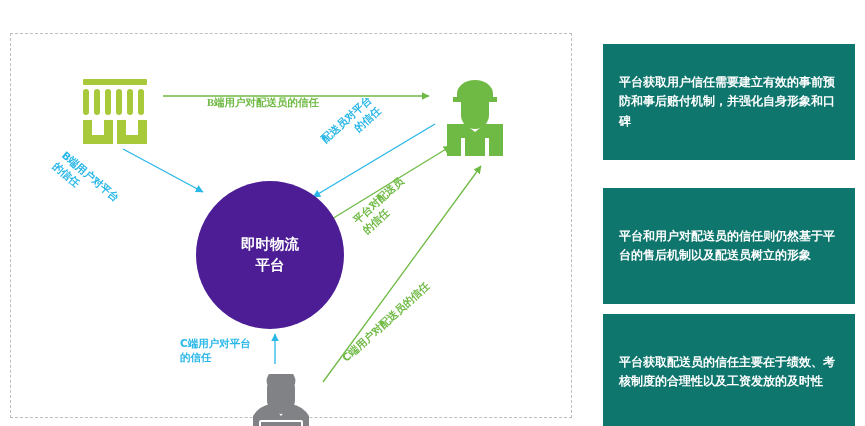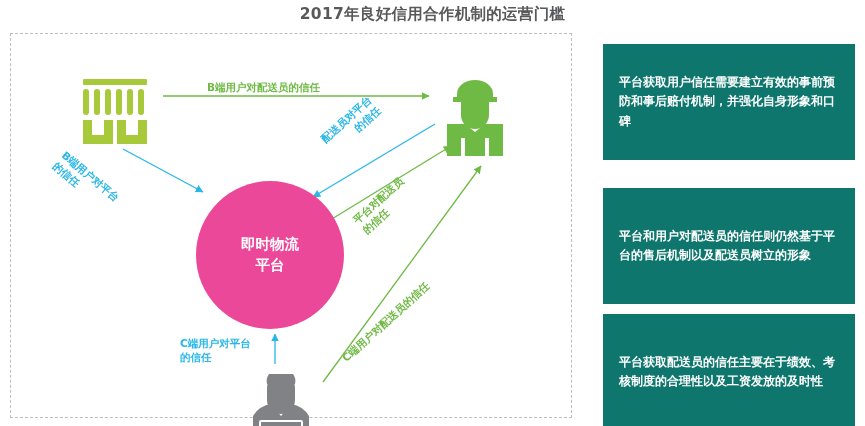--- a/index.html
+++ b/index.html
@@ -27,21 +27,21 @@
     background: #ffffff;
   }
 
   
   .arrows { position: absolute; left: 0; top: 0; width: 562px; height: 385px; }
 
   
   .hub {
     position: absolute; left: 185px; top: 147px;
     width: 148px; height: 148px; border-radius: 50%;
-    background: #ec4899;
+    background: #4c1d95;
     display: flex; align-items: center; justify-content: center;
     text-align: center;
   }
   .hub-label {
     color: #ffffff; font-size: 14.5px; font-weight: bold;
     line-height: 1.45; white-space: pre-line;
   }
 
   
   .icon-shop   { position: absolute; left: 66px;  top: 41px;  width: 76px; height: 70px; }
@@ -50,21 +50,21 @@
 
   
   .edge-label {
     position: absolute;
     font-size: 10.5px; font-weight: bold; line-height: 1.35;
     white-space: pre-line;
   }
   .lbl-green { color: #6fba44; }
   .lbl-blue  { color: #29b7e8; }
 
-  .lbl-b2rider { left: 196px; top: 46px; }
+  .lbl-b2rider { left: 196px; top: 62px; font-family: Liberation Serif, serif; }
   .lbl-b2plat  { left: 57px;  top: 114px; transform: rotate(40deg); transform-origin: left top; }
   .lbl-rider2plat { left: 307px; top: 101px; transform: rotate(-42deg); transform-origin: left top; text-align: right; }
   .lbl-plat2rider { left: 339px; top: 182px; transform: rotate(-42deg); transform-origin: left top; }
   .lbl-c2plat  { left: 169px; top: 302px; }
   .lbl-c2rider { left: 328px; top: 320px; transform: rotate(-42deg); transform-origin: left top; }
 
   
   .panels { position: absolute; left: 603px; top: 44px; width: 252px; }
   .panel {
     background: #0f766e;
@@ -76,21 +76,20 @@
   }
   .panel-1 { height: 116px; margin-bottom: 10px; }
   .panel-2 { height: 116px; margin-bottom: 10px; margin-top: 28px; }
   .panel-3 { height: 116px; justify-content: flex-end; }
 </style>
 </head>
 <body>
 
 <div id="root">
 
-  <div class="title">2017年良好信用合作机制的运营门槛</div>
 
   <div class="diagram-frame">
 
     <svg class="arrows" viewBox="0 0 562 385">
       <defs>
         <marker id="ag" markerWidth="7" markerHeight="7" refX="5.6" refY="3" orient="auto">
           <path d="M0,0 L6,3 L0,6 z" fill="#6fba44"></path>
         </marker>
         <marker id="ab" markerWidth="7" markerHeight="7" refX="5.6" refY="3" orient="auto">
           <path d="M0,0 L6,3 L0,6 z" fill="#29b7e8"></path>

